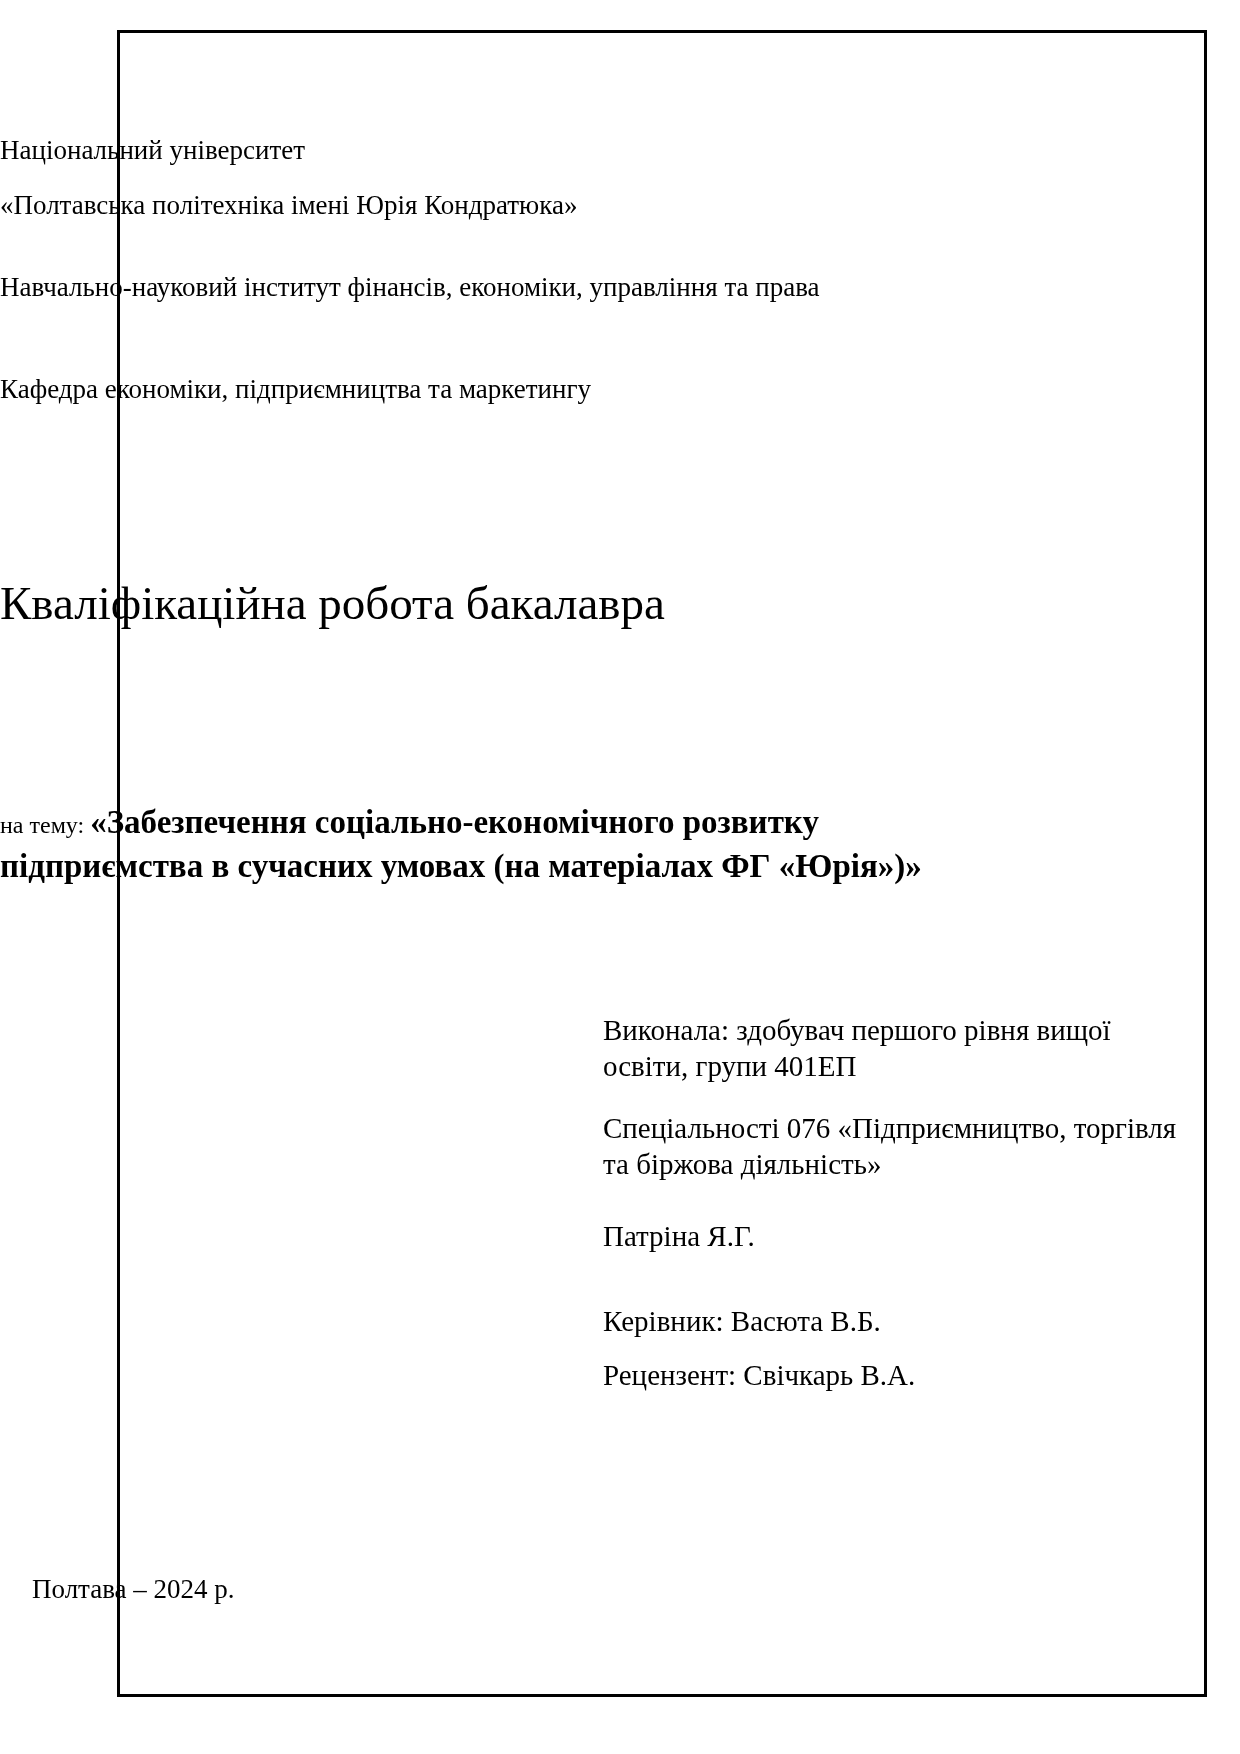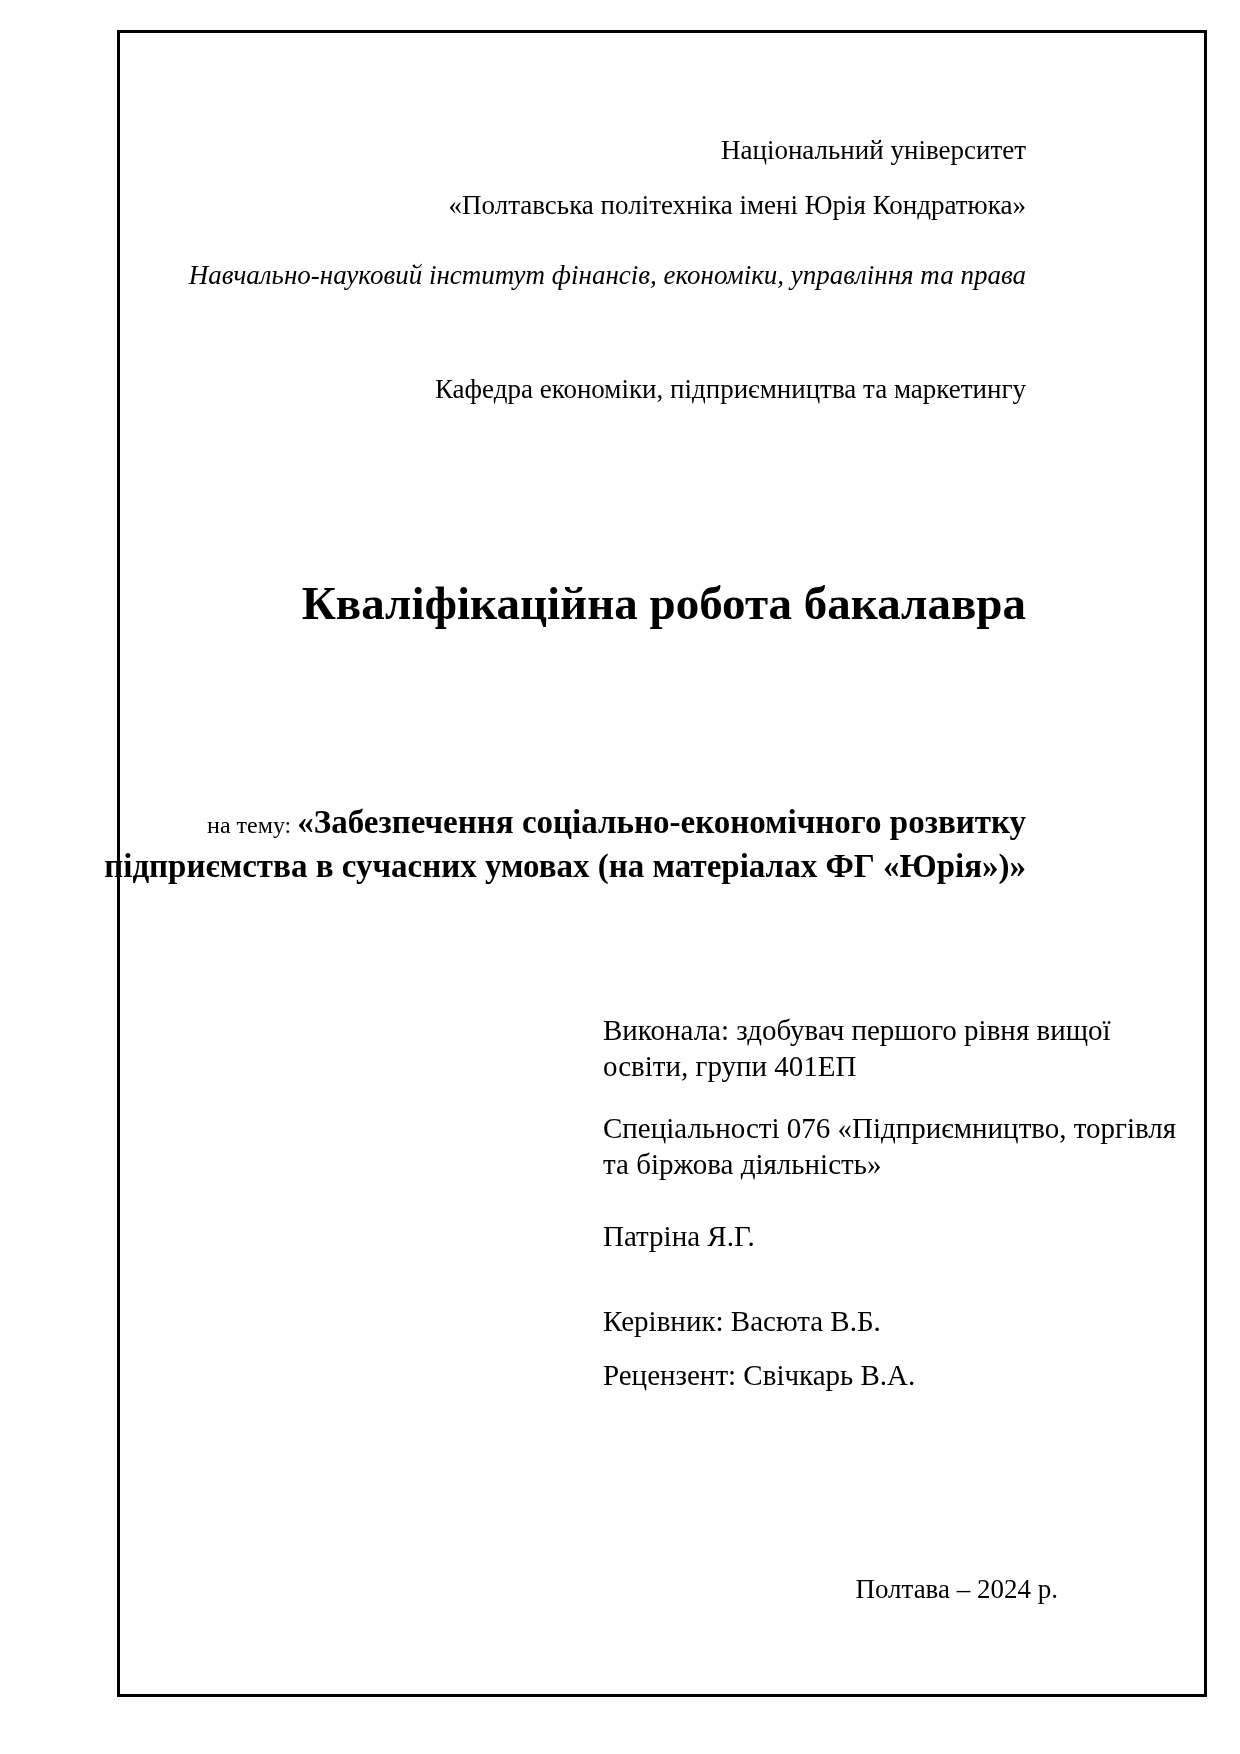--- a/index.html
+++ b/index.html
@@ -1,35 +1,35 @@
 <!DOCTYPE html>
 <html><head>
   <meta charset="utf-8">
   <style>
     html, body { margin: 0; padding: 0; background: #ffffff; }
     body { width: 1240px; height: 1754px; position: relative; overflow: hidden;
            font-family: "Liberation Serif", "DejaVu Serif", serif; color: #000; }
     .frame { position: absolute; left: 117px; top: 30px; width: 1084px; height: 1661px;
              border: 3px solid #000; }
-    .line { position: absolute; left: 0; width: 1026px; text-align: right; font-size: 27px;
+    .line { position: absolute; left: 0; width: 1026px; text-align: left; font-size: 27px;
             line-height: 34px; white-space: nowrap; }
-    .title { font-size: 47px; font-weight: bold; line-height: 56px; }
+    .title { font-size: 47px; font-weight: normal; line-height: 56px; }
     .theme { font-size: 33px; font-weight: bold; line-height: 44px; }
     .theme .lead { font-size: 24px; font-weight: normal; }
     .right { position: absolute; left: 603px; font-size: 29px; line-height: 36px; white-space: nowrap; }
   </style>
 </head>
 <body>
 
 <div class="frame"></div>
 
 <div class="line" style="top:133px;">Національний університет</div>
 <div class="line" style="top:168px;margin-top:20px;">«Полтавська політехніка імені Юрія Кондратюка»</div>
 
-<div class="line" style="top:258px;font-style:italic;">Навчально-науковий інститут фінансів, економіки, управління та права</div>
+<div class="line" style="top:270px;">Навчально-науковий інститут фінансів, економіки, управління та права</div>
 
 <div class="line" style="top:372px;">Кафедра економіки, підприємництва та маркетингу</div>
 
 <div class="line title" style="top:575px;">Кваліфікаційна робота бакалавра</div>
 
 <div class="line theme" style="top:800px;"><span class="lead">на тему: </span><span>«Забезпечення соціально-економічного розвитку</span></div>
 <div class="line theme" style="top:844px;">підприємства в сучасних умовах (на матеріалах ФГ «Юрія»)»</div>
 
 <div class="right" style="top:1012px;">Виконала: здобувач першого рівня вищої</div>
 <div class="right" style="top:1048px;">освіти, групи 401ЕП</div>

